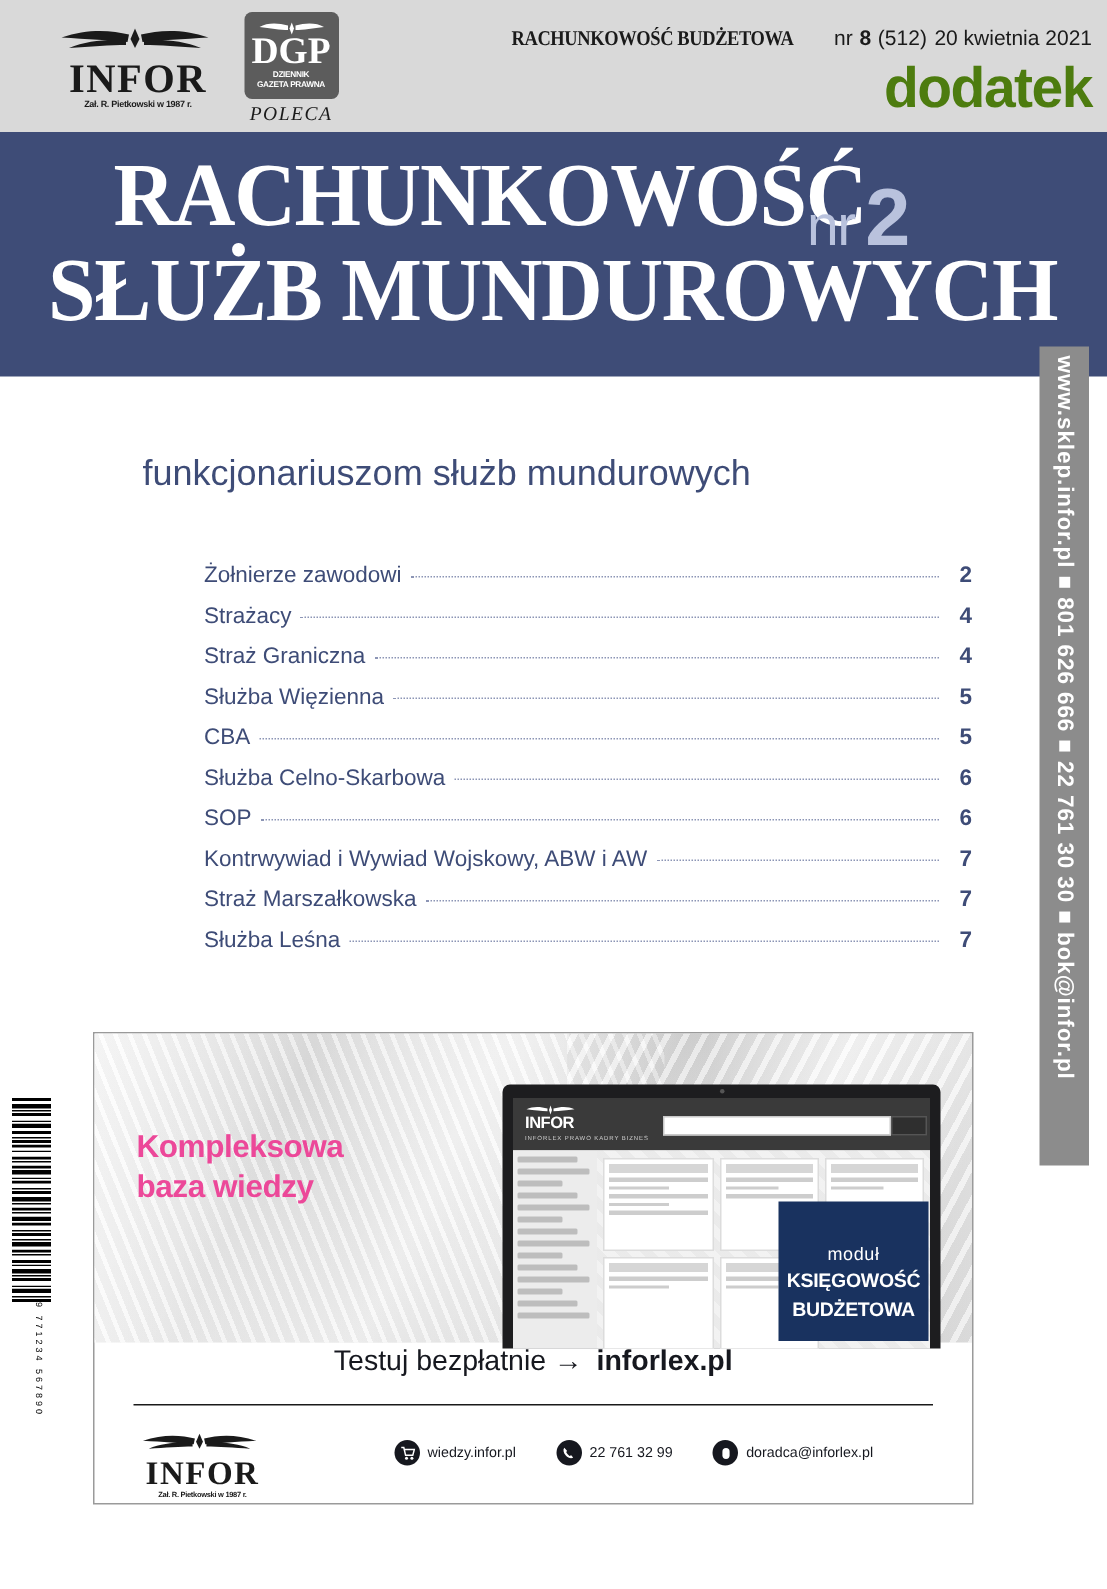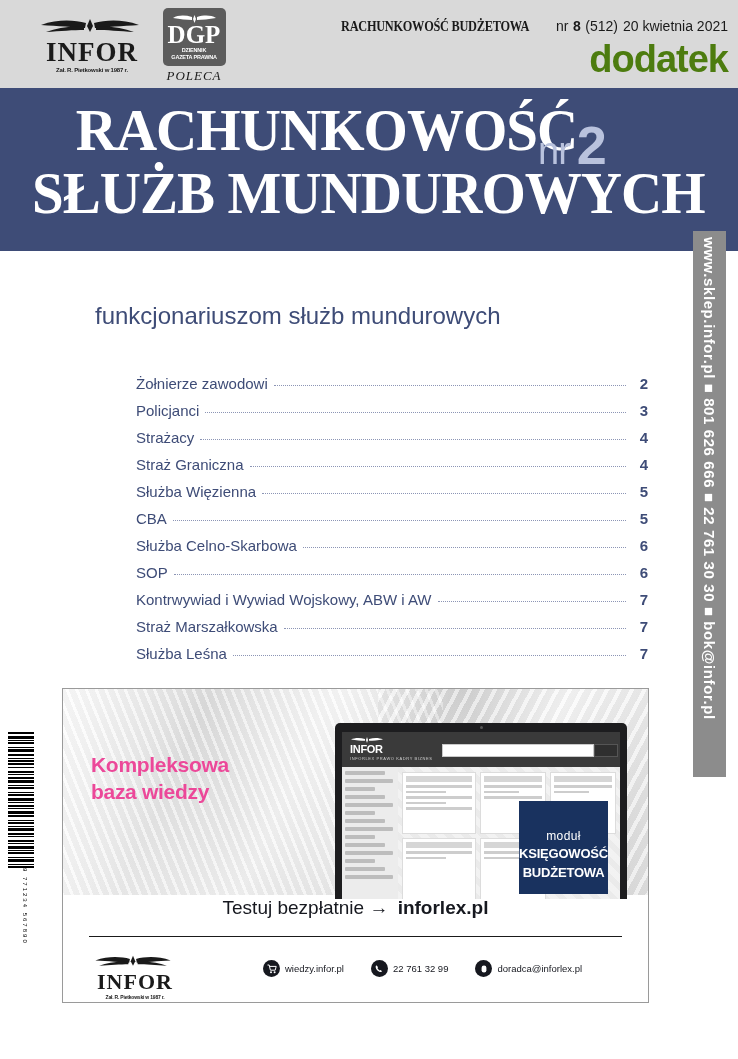--- a/index.html
+++ b/index.html
@@ -434,21 +434,21 @@
   .ss-line {
     height: 2.5px;
     background: #cdcdcd;
     margin-bottom: 3px;
   }
   .ss-line.sh { width: 60%; }
 
   .module-box {
     position: absolute;
     left: 456px; top: 112px;
-    width: 89px; height: 93px;
+    width: 100px; height: 93px;
     background: #19325f;
     z-index: 5;
     text-align: center;
     color: #ffffff;
     box-sizing: border-box;
     padding-top: 26px;
   }
   .mb-small {
     font-family: "Liberation Sans", sans-serif;
     font-size: 12px;
@@ -610,25 +610,20 @@
 
 <div class="subtitle">
   <div>funkcjonariuszom służb mundurowych</div>
 </div>
 
 <div class="toc">
   <div class="toc-row">
     <span class="toc-label">Żołnierze zawodowi</span>
     <span class="toc-dots"></span>
     <span class="toc-page">2</span>
-  </div>
-  <div class="toc-row">
-    <span class="toc-label">Policjanci</span>
-    <span class="toc-dots"></span>
-    <span class="toc-page">3</span>
   </div>
   <div class="toc-row">
     <span class="toc-label">Strażacy</span>
     <span class="toc-dots"></span>
     <span class="toc-page">4</span>
   </div>
   <div class="toc-row">
     <span class="toc-label">Straż Graniczna</span>
     <span class="toc-dots"></span>
     <span class="toc-page">4</span>

